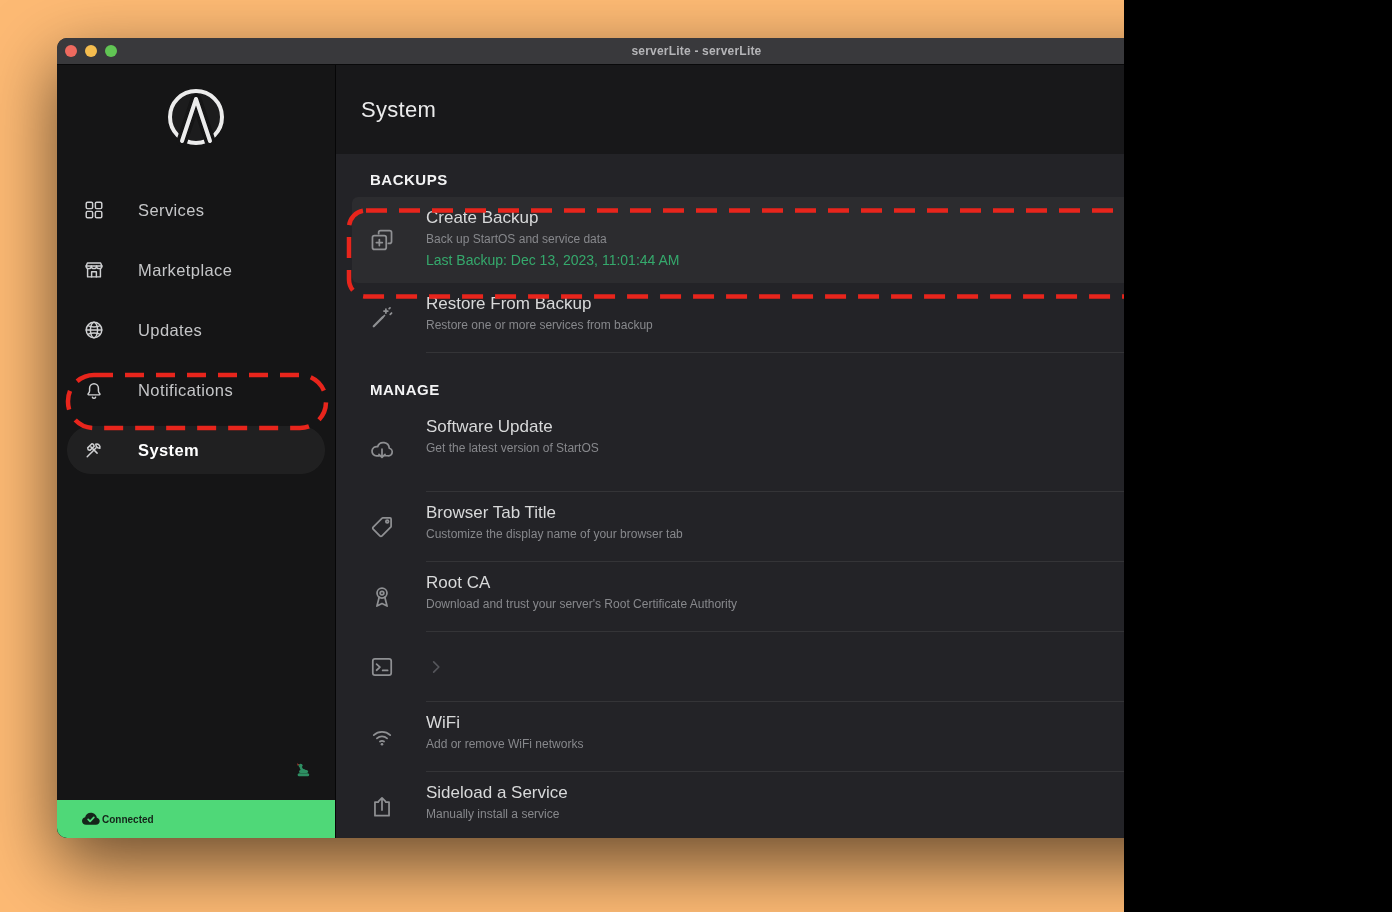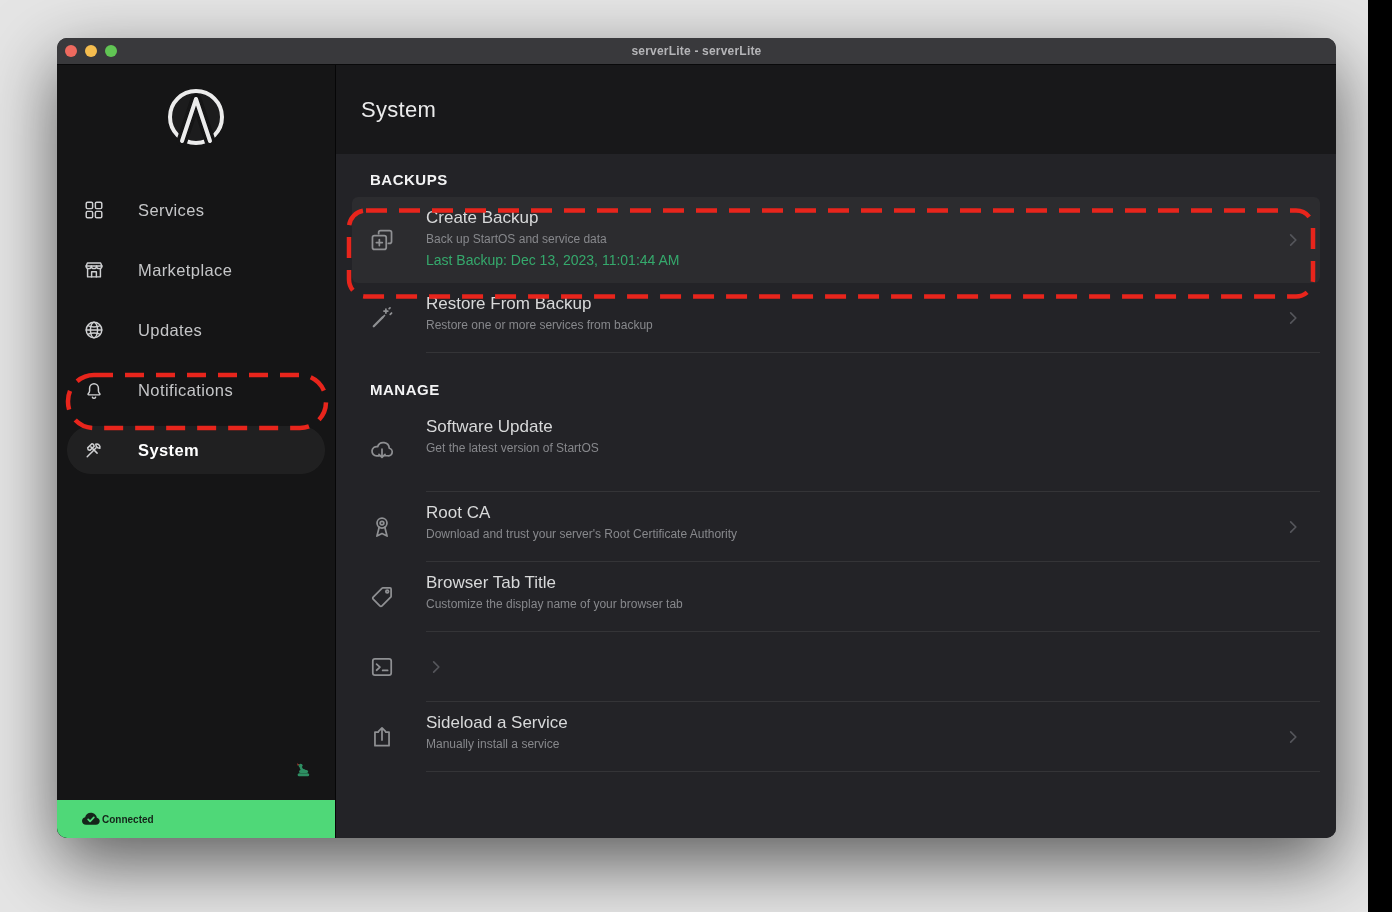--- a/index.html
+++ b/index.html
@@ -1,16 +1,16 @@
 <!DOCTYPE html>
 <html style="--success: #35a96c; --statusbar: #4fd878; --annot: #e8251c; --tl-close: #ee6a5f; --tl-min: #f5bd4f; --tl-zoom: #61c554;"><head>
 <meta charset="utf-8">
 <style>
   html,body{margin:0;padding:0;background:#000;}
-  .stage{position:relative;width:1368px;height:912px;background:#e5e5e5;overflow:hidden;
+  .stage{position:relative;width:1124px;height:912px;background:#fdba74;overflow:hidden;
          font-family:"Liberation Sans",sans-serif;-webkit-font-smoothing:antialiased;}
   .window{position:absolute;left:57px;top:38px;width:1279px;height:800px;border-radius:10px;
           overflow:hidden;background:#232327;display:flex;flex-direction:column;
           box-shadow:0 25px 70px rgba(0,0,0,.6);}
   
   .titlebar{height:26px;flex:none;background:#39393c;position:relative;display:flex;
             align-items:center;justify-content:center;border-bottom:1px solid #09090a;}
   .traffic{position:absolute;left:8px;top:0;height:100%;display:flex;align-items:center;gap:8px;}
   .tl{width:12px;height:12px;border-radius:50%;display:inline-block;cursor:pointer;}
   .tl.red{background:var(--tl-close,#ee6a5f);}
@@ -311,68 +311,87 @@
         <div class="row-sub">Get the latest version of StartOS</div>
 
       </div>
 
     </div>
   </div>
 
   <div class="row">
     <span class="row-icon">
       <svg fill="none" stroke="currentColor" stroke-width="1.6" stroke-linecap="round" stroke-linejoin="round">
+                      <use href="#pricetag-icon"></use>
+                    </svg>
+    </span>
+    <div class="row-main">
+      <div class="row-text">
+        <div class="row-title">Browser Tab Title</div>
+        <div class="row-sub">Customize the display name of your browser tab</div>
+
+      </div>
+
+    </div>
+  </div>
+
+  <div class="row">
+    <span class="row-icon">
+      <svg fill="none" stroke="currentColor" stroke-width="1.6" stroke-linecap="round" stroke-linejoin="round">
                       <use href="#ribbon-icon"></use>
                     </svg>
     </span>
     <div class="row-main">
       <div class="row-text">
         <div class="row-title">Root CA</div>
         <div class="row-sub">Download and trust your server's Root Certificate Authority</div>
 
       </div>
       <span class="chev">
         <svg fill="none" stroke="currentColor" stroke-linecap="round" stroke-linejoin="round">
                         <use href="#chevron-right-icon"></use>
                       </svg>
       </span>
     </div>
   </div>
 
   <div class="row">
     <span class="row-icon">
       <svg fill="none" stroke="currentColor" stroke-width="1.6" stroke-linecap="round" stroke-linejoin="round">
-                      <use href="#pricetag-icon"></use>
-                    </svg>
-    </span>
-    <div class="row-main">
-      <div class="row-text">
-        <div class="row-title">Browser Tab Title</div>
-        <div class="row-sub">Customize the display name of your browser tab</div>
-
-      </div>
-
-    </div>
-  </div>
-
-  <div class="row">
-    <span class="row-icon">
-      <svg fill="none" stroke="currentColor" stroke-width="1.6" stroke-linecap="round" stroke-linejoin="round">
                       <use href="#terminal-icon"></use>
                     </svg>
     </span>
     <div class="row-main">
       <span class="chev">
         <svg fill="none" stroke="currentColor" stroke-linecap="round" stroke-linejoin="round">
                         <use href="#chevron-right-icon"></use>
                       </svg>
       </span>
     </div>
   </div>
 
+  <div class="row">
+    <span class="row-icon">
+      <svg fill="none" stroke="currentColor" stroke-width="1.6" stroke-linecap="round" stroke-linejoin="round">
+                      <use href="#wifi-icon"></use>
+                    </svg>
+    </span>
+    <div class="row-main">
+      <div class="row-text">
+        <div class="row-title">WiFi</div>
+        <div class="row-sub">Add or remove WiFi networks</div>
+
+      </div>
+      <span class="chev">
+        <svg fill="none" stroke="currentColor" stroke-linecap="round" stroke-linejoin="round">
+                        <use href="#chevron-right-icon"></use>
+                      </svg>
+      </span>
+    </div>
+  </div>
 
   <div class="row">
     <span class="row-icon">
       <svg fill="none" stroke="currentColor" stroke-width="1.6" stroke-linecap="round" stroke-linejoin="round">
                       <use href="#upload-icon"></use>
                     </svg>
     </span>
     <div class="row-main">
       <div class="row-text">
         <div class="row-title">Sideload a Service</div>

